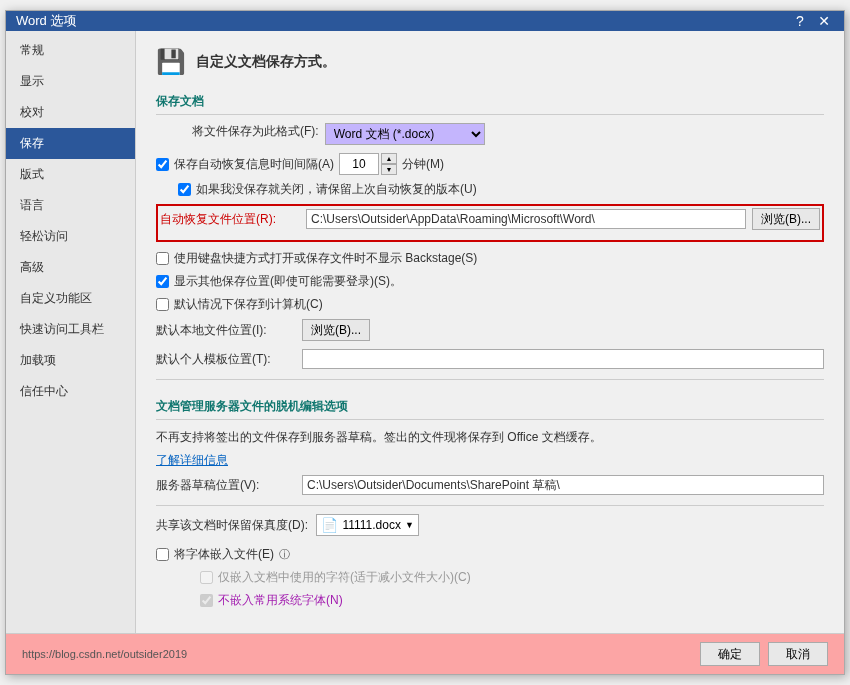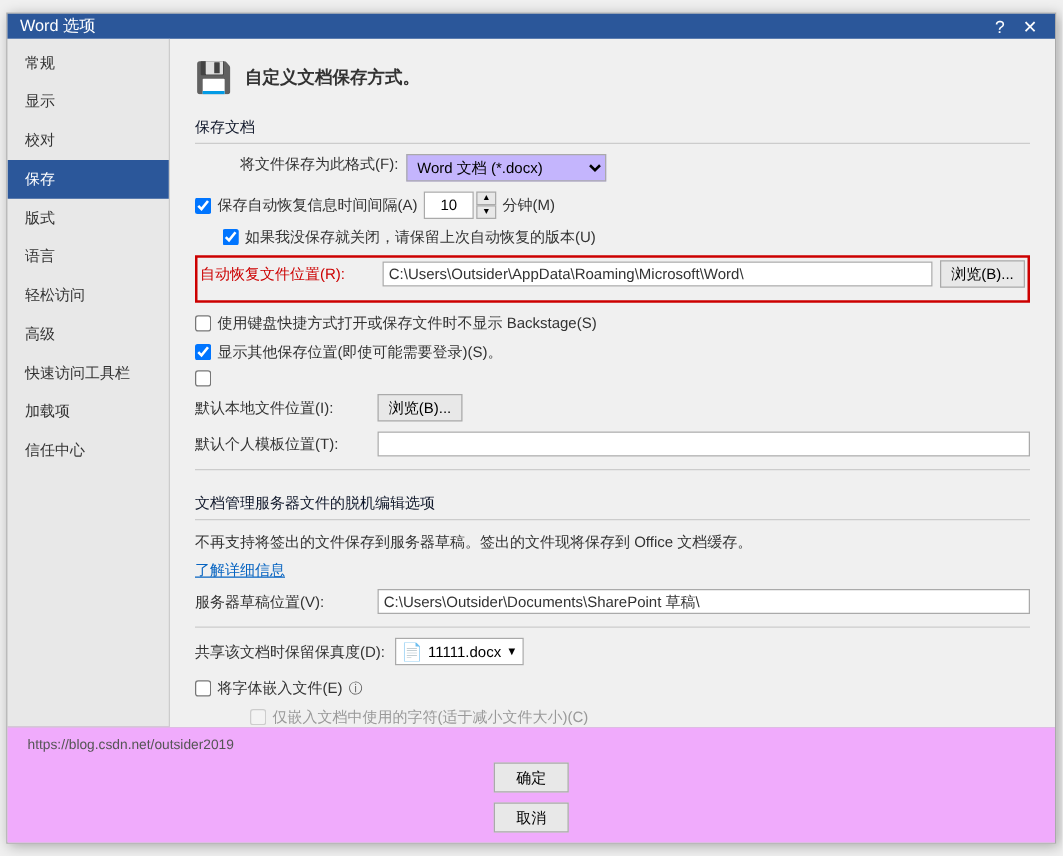--- a/index.html
+++ b/index.html
@@ -94,22 +94,22 @@
       align-items: center;
       justify-content: center;
     }
     .section-title {
       font-size: 14px;
       font-weight: bold;
       color: #333;
     }
     .group-title {
       font-size: 12px;
-      font-weight: normal;
-      color: #0f172a;
+      font-weight: bold;
+      color: #0f766e;
       margin: 10px 0 8px 0;
       border-bottom: 1px solid #ccc;
       padding-bottom: 4px;
     }
     .form-row {
       display: flex;
       align-items: flex-start;
       margin-bottom: 8px;
       gap: 6px;
       margin-left: 36px;
@@ -256,24 +256,23 @@
     .doc-icon {
       color: #2b579a;
       font-size: 14px;
     }
     .footer {
       display: flex;
       justify-content: flex-end;
       align-items: center;
       padding: 8px 16px;
       border-top: 1px solid #ccc;
-      background: #f0abfc;
+      background: #fca5a5;
       gap: 8px;
       flex-shrink: 0;
-      flex-direction: column;
     }
     .footer-url {
       font-size: 11px;
       color: #555;
       margin-right: auto;
     }
     .footer-btn {
       height: 24px;
       min-width: 60px;
       padding: 0 16px;
@@ -303,20 +302,21 @@
 
     <div class="sidebar">
       <div class="sidebar-item">常规</div>
       <div class="sidebar-item">显示</div>
       <div class="sidebar-item">校对</div>
       <div class="sidebar-item active">保存</div>
       <div class="sidebar-item">版式</div>
       <div class="sidebar-item">语言</div>
       <div class="sidebar-item">轻松访问</div>
       <div class="sidebar-item">高级</div>
+      <div class="sidebar-item">自定义功能区</div>
       <div class="sidebar-item">快速访问工具栏</div>
       <div class="sidebar-item">加载项</div>
       <div class="sidebar-item">信任中心</div>
     </div>
 
     <div class="main-content">
 
       <div class="section-header">
         <div class="section-icon">
           <span style="font-size:24px;">💾</span>
@@ -364,20 +364,21 @@
         <label for="keyshortcut">使用键盘快捷方式打开或保存文件时不显示 Backstage(S)</label>
       </div>
 
       <div class="checkbox-row">
         <input type="checkbox" id="showother" checked="" style="">
         <label for="showother">显示其他保存位置(即使可能需要登录)(S)。</label>
       </div>
 
       <div class="checkbox-row">
         <input type="checkbox" id="defaultoffline" style="">
+        <label for="defaultoffline">默认情况下保存到计算机(C)</label>
       </div>
 
       <div class="path-row">
         <span class="path-label">默认本地文件位置(I):</span>
         <button class="browse-btn">浏览(B)...</button>
       </div>
 
       <div class="path-row">
         <span class="path-label">默认个人模板位置(T):</span>
         <input type="text" class="path-input" style="flex: 1 1 0%;">

